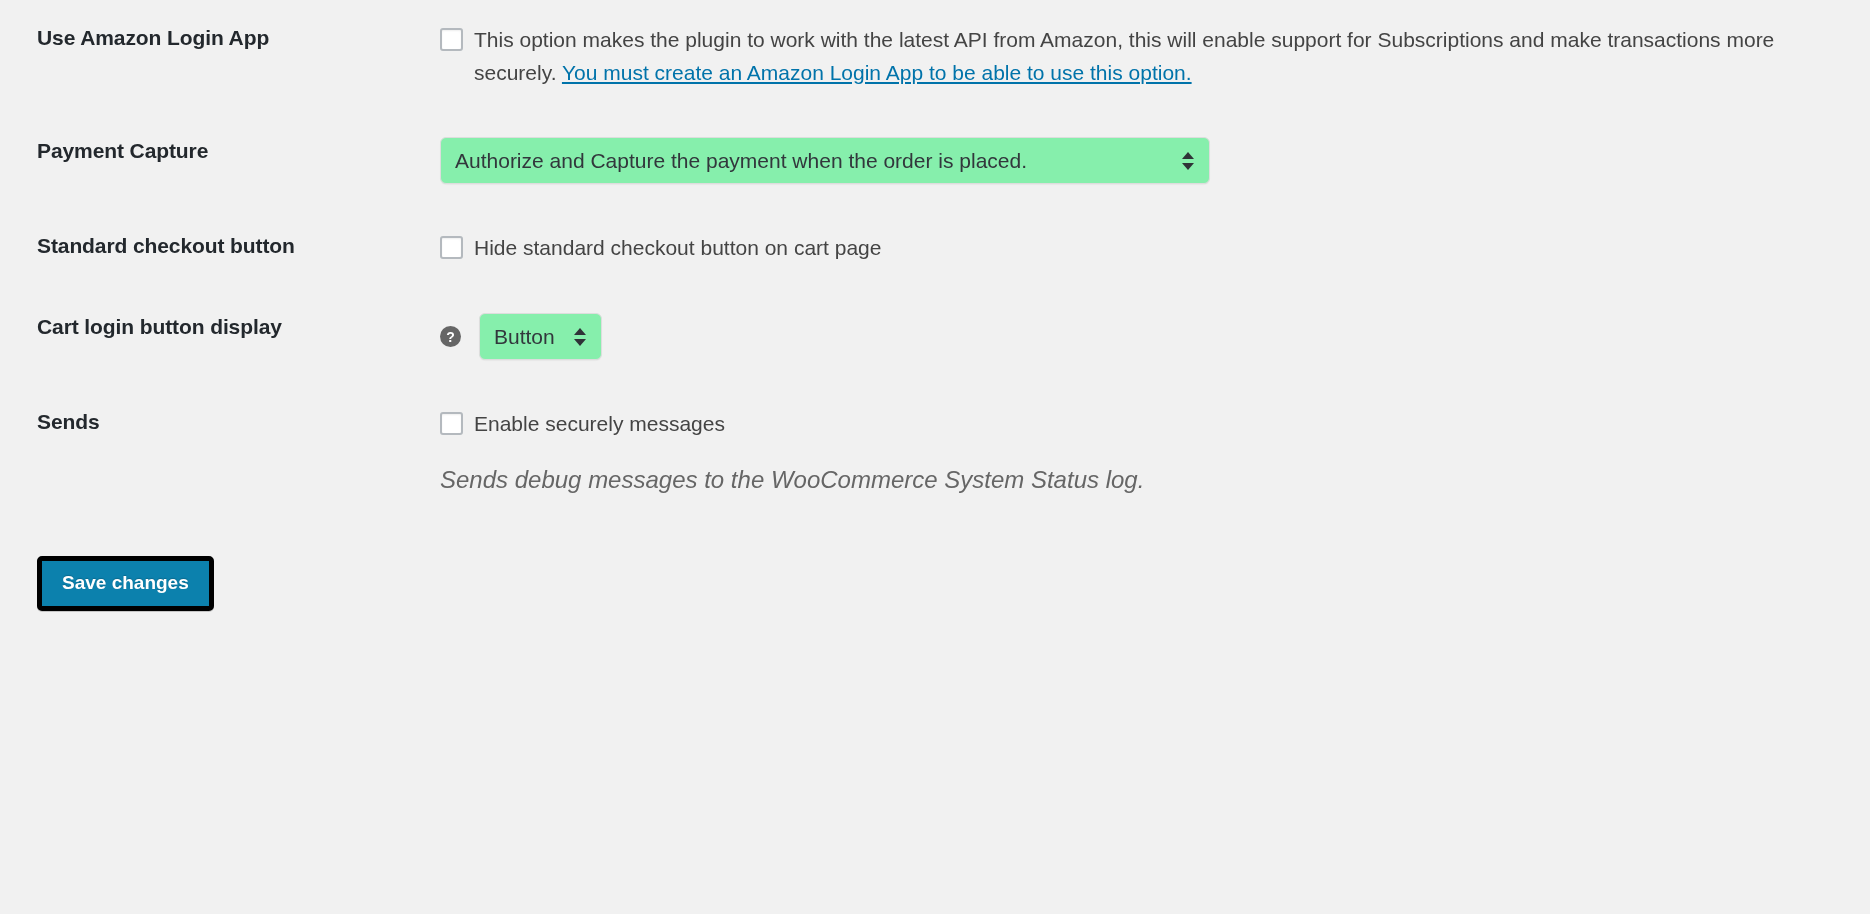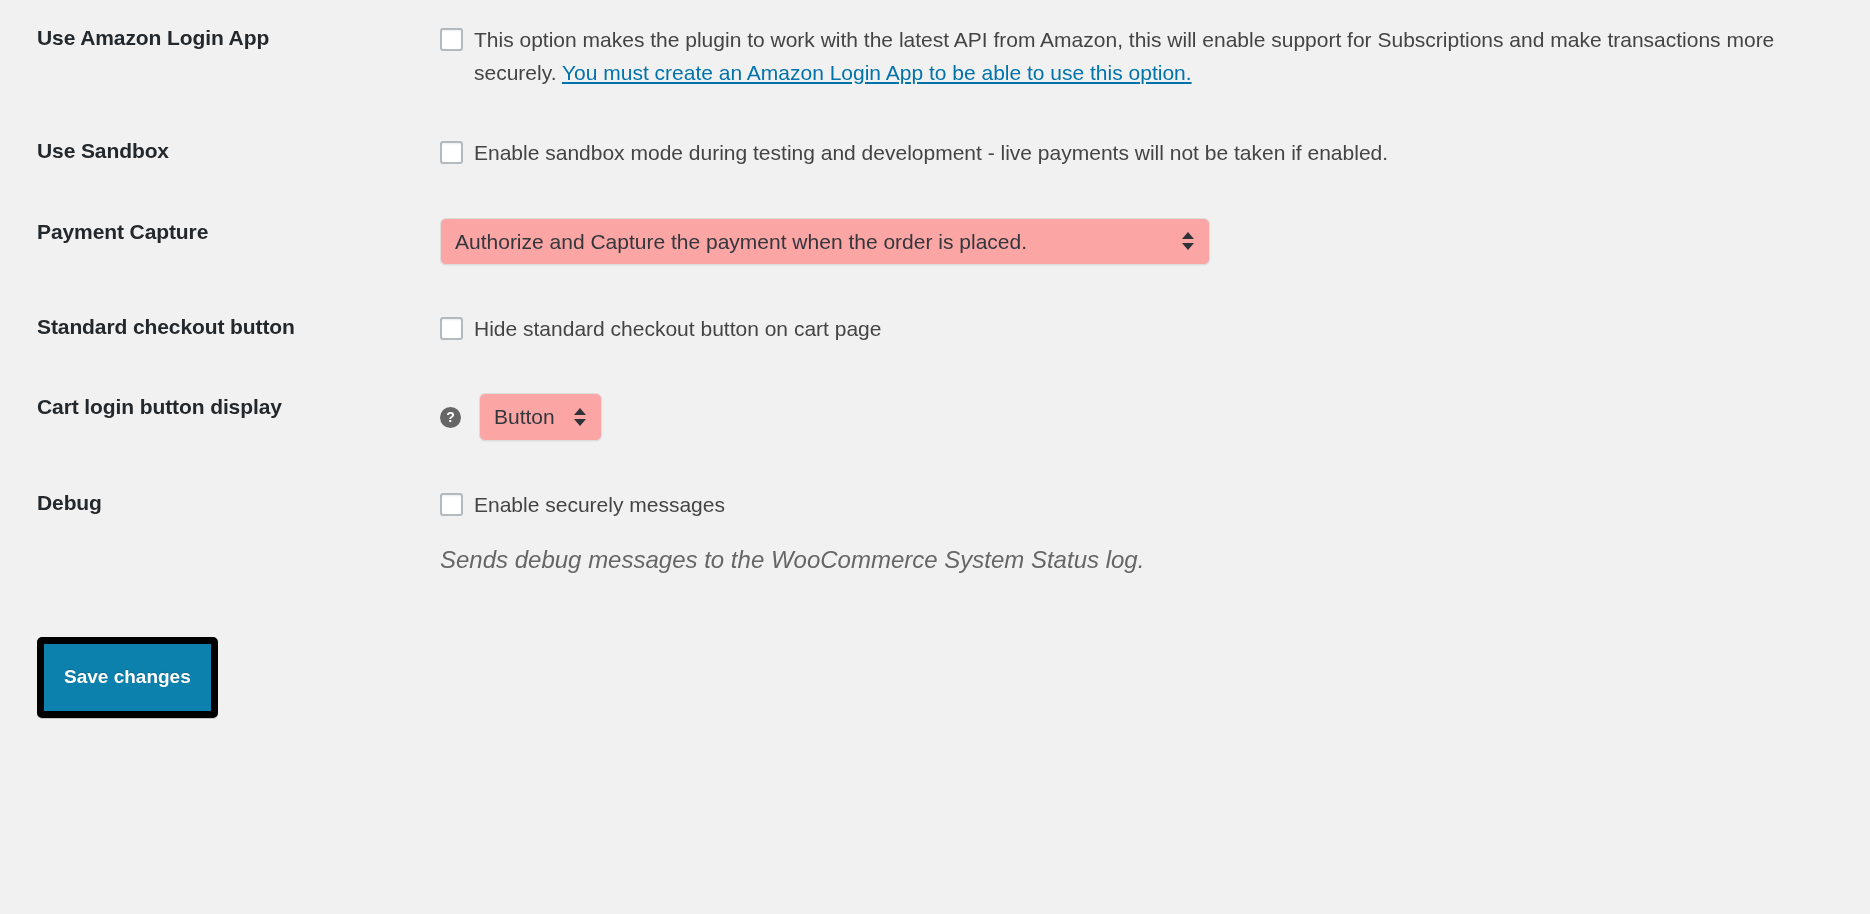--- a/index.html
+++ b/index.html
@@ -104,21 +104,21 @@
     position: relative;
     display: inline-block;
   }
 
   select.styled-select {
     -webkit-appearance: none;
     appearance: none;
     font-family: "Liberation Sans", sans-serif;
     font-size: 21px;
     color: #32373c;
-    background: #fca5a5;
+    background: #86efac;
     border: 1px solid #ddd;
     border-radius: 6px;
     padding: 9px 46px 9px 14px;
     line-height: 1.3;
     box-shadow: 0 1px 1px rgba(0,0,0,0.04);
     cursor: pointer;
     outline: none;
   }
 
   select.wide-select {
@@ -181,23 +181,23 @@
     padding: 36px 0 0 37px;
   }
 
   .button-primary {
     display: inline-block;
     font-family: "Liberation Sans", sans-serif;
     font-size: 19px;
     font-weight: bold;
     color: #fff;
     background: #0c81ad;
-    border: 7px solid #000000;
+    border: 5px solid #000000;
     border-radius: 5px;
-    padding: 22px 20px;
+    padding: 11px 20px;
     cursor: pointer;
     box-shadow: 0 1px 0 rgba(0,0,0,0.18);
     text-shadow: 0 -1px 1px rgba(0,0,0,0.18);
     line-height: 1.2;
   }
 </style>
 </head>
 <body>
 
 <div class="settings-form">
@@ -211,33 +211,20 @@
         <td class="row-field-cell">
           <fieldset class="fieldset">
             <label class="checkbox-line">
               <input type="checkbox" class="cb" style="">
               <span class="cb-label"><span>This option makes the plugin to work with the latest API from Amazon, this will enable support for Subscriptions and make transactions more securely. </span><a class="inline-link">You must create an Amazon Login App to be able to use this option.</a></span>
             </label>
           </fieldset>
         </td>
       </tr>
 
-      <tr class="form-row">
-        <td class="row-label-cell">
-          <span class="row-label">Use Sandbox</span>
-        </td>
-        <td class="row-field-cell">
-          <fieldset class="fieldset">
-            <label class="checkbox-line">
-              <input type="checkbox" class="cb" style="">
-              <span class="cb-label">Enable sandbox mode during testing and development - live payments will not be taken if enabled.</span>
-            </label>
-          </fieldset>
-        </td>
-      </tr>
 
       <tr class="form-row">
         <td class="row-label-cell">
           <span class="row-label">Payment Capture</span>
         </td>
         <td class="row-field-cell">
           <div class="select-wrap">
             <select class="styled-select wide-select">
               <option>Authorize and Capture the payment when the order is placed.</option>
             </select>
@@ -278,21 +265,21 @@
                 <i class="up"></i>
                 <i class="down"></i>
               </span>
             </div>
           </div>
         </td>
       </tr>
 
       <tr class="form-row">
         <td class="row-label-cell">
-          <span class="row-label">Debug</span>
+          <span class="row-label">Sends</span>
         </td>
         <td class="row-field-cell">
           <fieldset class="fieldset">
             <label class="checkbox-line">
               <input type="checkbox" class="cb" style="">
               <span class="cb-label">Enable securely messages</span>
             </label>
             <p class="description">Sends debug messages to the WooCommerce System Status log.</p>
           </fieldset>
         </td>

